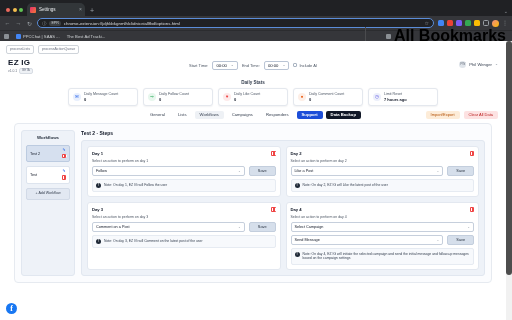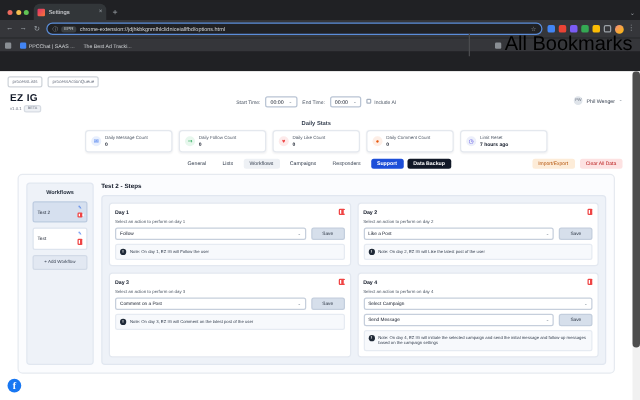--- a/index.html
+++ b/index.html
@@ -46,24 +46,24 @@
   .omni-star { font-size: 5px; color: #9aa0a6; }
   .ext-row { display: flex; align-items: center; gap: 3px; }
   .ext { width: 6px; height: 6px; border-radius: 1.5px; }
   .ext-dot { font-size: 6px; color:#9aa0a6; line-height: 1; }
   .avatar-chip { width: 7px; height: 7px; border-radius: 50%; background: linear-gradient(135deg,#f28b82,#fbbc04); }
 
   .bookmarks { height: 11px; background: #35363a; display: flex; align-items: center; padding: 0 4px; gap: 7px; border-top: 0.5px solid #2b2c2f; }
   .bm { display: flex; align-items: center; gap: 2px; font-size: 4.2px; color: #cfd2d5; }
   .bm-ico { width: 5px; height: 5px; border-radius: 1px; background: #4285f4; }
   .bm-ico.grid { background: #8a8f94; }
-  .bm-right { margin-left: auto; display: flex; align-items: center; gap: 3px; padding-right: 2px; border-left: 0.5px solid #4a4b4e; padding-left: 20px; }
-
-  
-  .viewport { flex: 1; background: #ffffff; position: relative; overflow: hidden; margin-top: 16px; }
+  .bm-right { margin-left: auto; display: flex; align-items: center; gap: 3px; padding-right: 2px; border-left: 0.5px solid #4a4b4e; padding-left: 20px; font-weight: bold; }
+
+  
+  .viewport { flex: 1; background: #ffffff; position: relative; overflow: hidden; }
   .page { position: absolute; inset: 0 6px 0 0; background:#fff; overflow: hidden; }
 
   .scrollbar { position: absolute; top: 0; right: 0; width: 6px; height: 100%; background: #f1f1f1; }
   .scrollthumb { position: absolute; top: 0; right: 0; width: 6px; height: 84%; background: #4d4d4d; border-radius: 3px; }
 
   
   .chip-row { display: flex; gap: 4px; padding: 4px 6px 2px 6px; }
   .chip {
     font-size: 3.6px; color: #6b7280; border: 0.5px solid #cfd4da; border-radius: 2px;
     padding: 1.5px 3px; background: #fff; line-height: 1;

